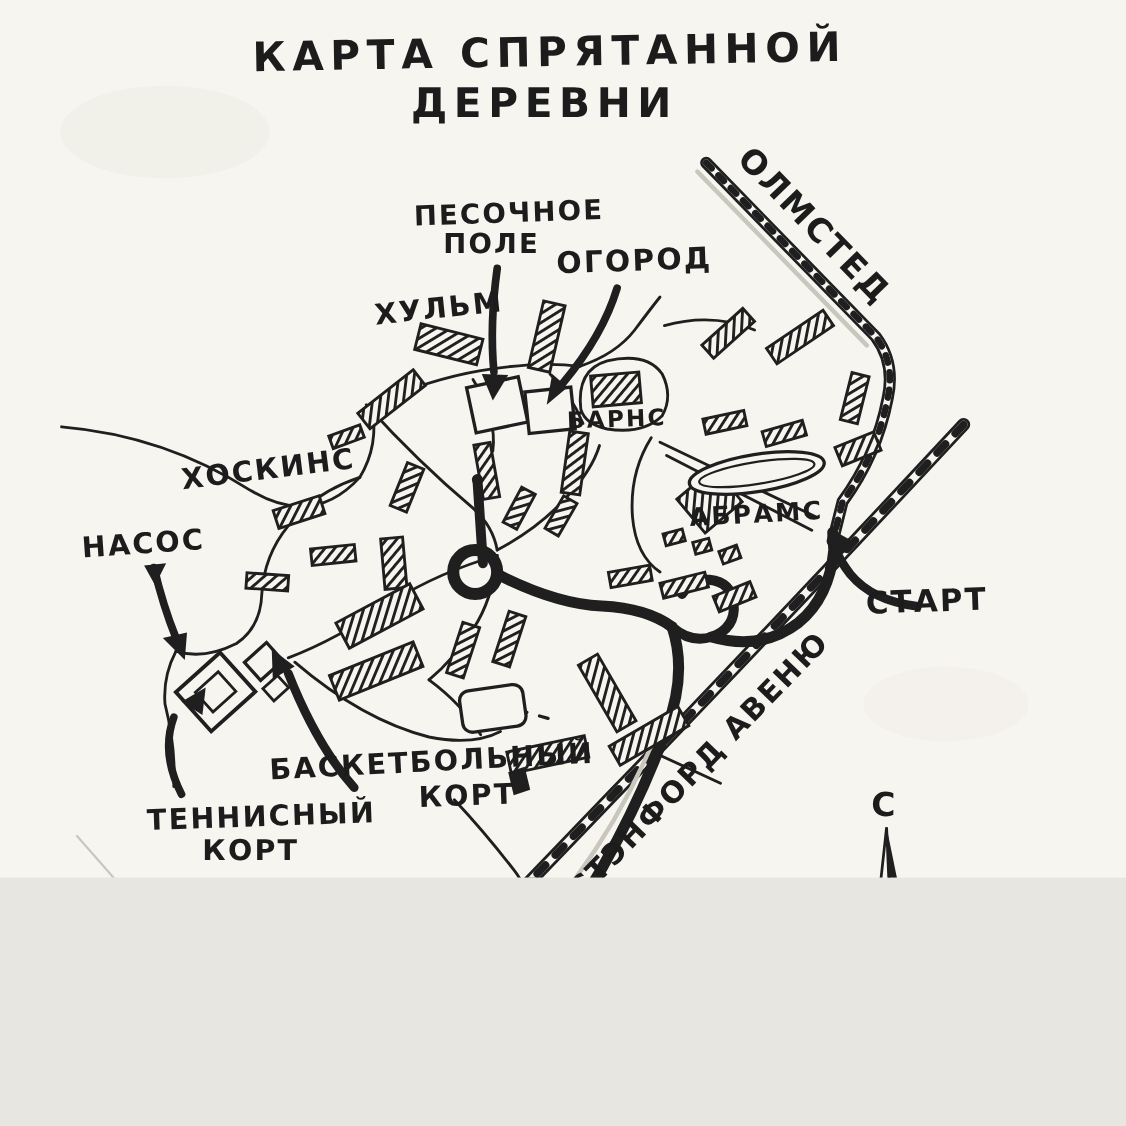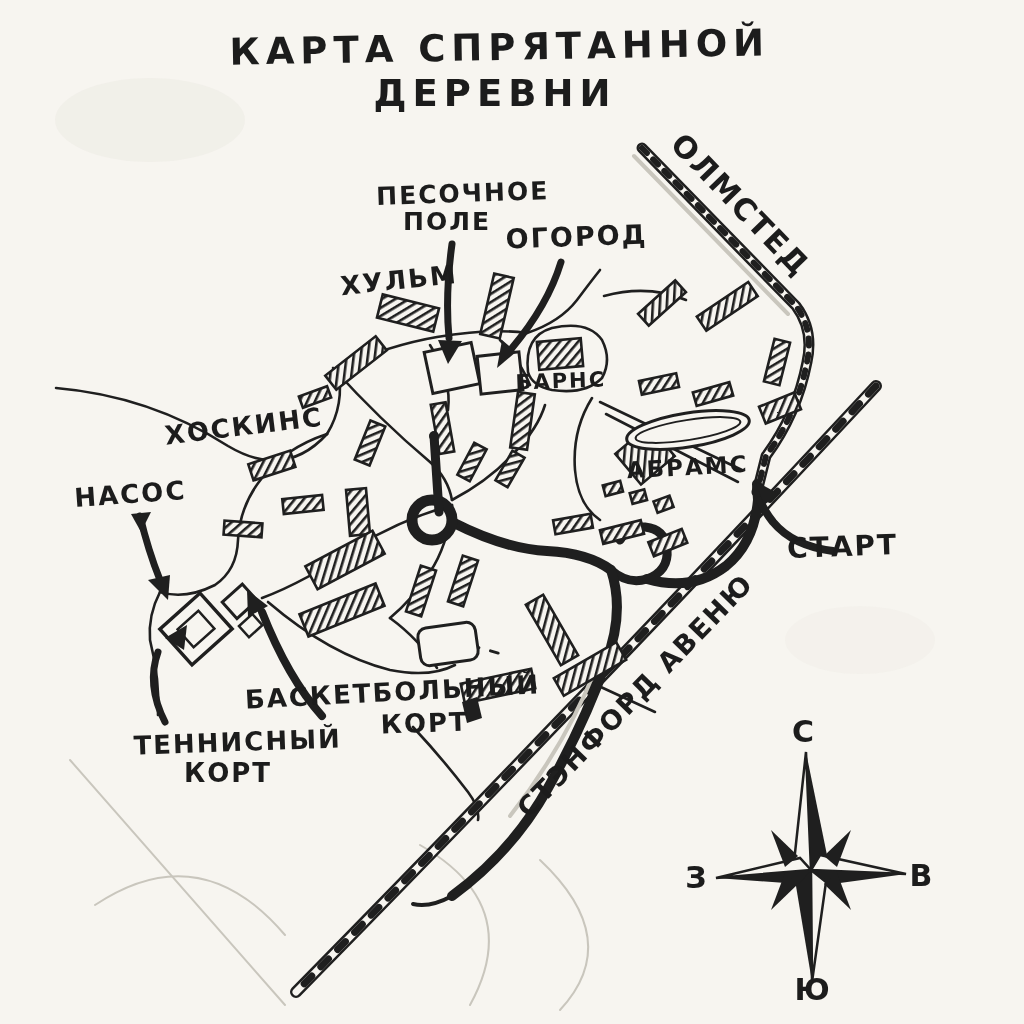--- a/index.html
+++ b/index.html
@@ -1,16 +1,16 @@
 <!DOCTYPE html>
 <html><head>
 <meta charset="utf-8">
 <style>
   html,body{margin:0;padding:0;background:#e8e6e0;}
-  #stage{width:1024px;height:1024px;position:relative;background:#f7f5f0;overflow:hidden;}
+  #stage{width:1024px;height:798px;position:relative;background:#f7f5f0;overflow:hidden;}
   svg{display:block;}
   .ink{stroke:#1f1f1f;fill:none;stroke-linecap:round;stroke-linejoin:round;}
   .pencil{stroke:#c9c6bd;fill:none;stroke-linecap:round;}
   .bld{fill:url(#hatch);stroke:#1f1f1f;stroke-width:2.6;}
   .plot{fill:#f7f5f0;stroke:#1f1f1f;}
   .solid{fill:#1f1f1f;stroke:none;}
   text{font-family:"DejaVu Sans","Liberation Sans",sans-serif;fill:#1c1c1c;font-weight:bold;}
   .lbl{letter-spacing:2px;}
   .ttl{letter-spacing:6px;font-size:37px;}
 </style>

